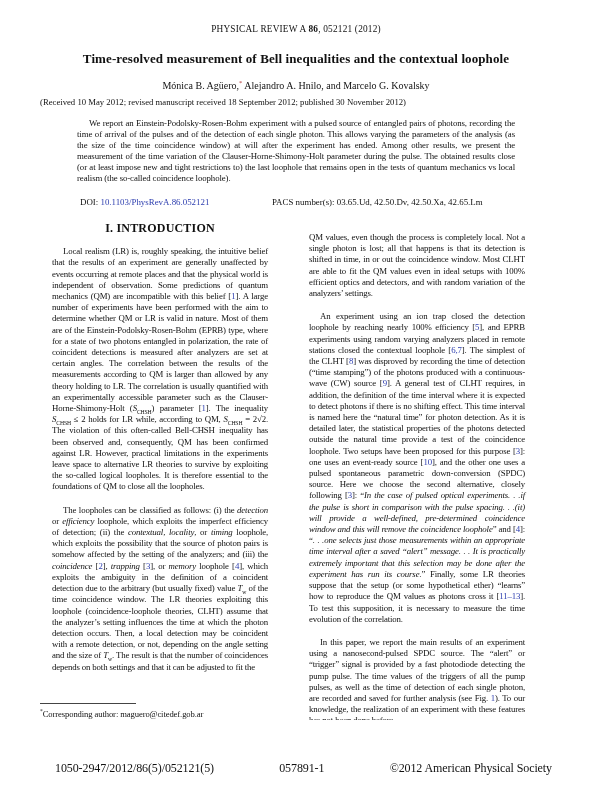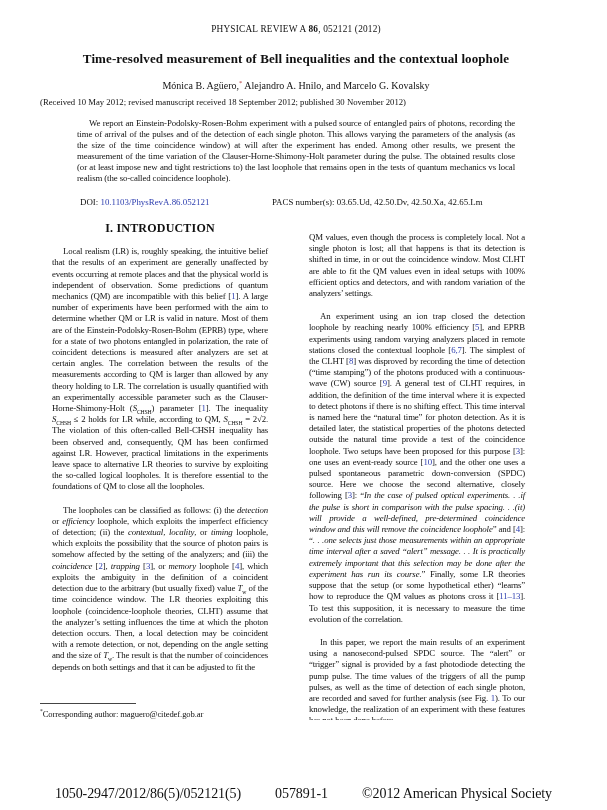--- a/index.html
+++ b/index.html
@@ -42,22 +42,22 @@
   .col h2{
     text-align:center;font-size:12px;font-weight:bold;margin:3px 0 9px 0;
     letter-spacing:.2px;
   }
   .col p{margin:12px;}
   .col p.indent{text-indent:11px;}
   .footnote-block{position:absolute;bottom:0;left:0;right:0;}
   .footnote-rule{width:96px;border-top:1px solid #444;margin-bottom:5px;}
   .footnote{font-size:8.6px;letter-spacing:-0.1px;text-align:left;}
   .page-footer{
-    position:absolute;left:55px;right:55px;bottom:8px;
-    display:flex;justify-content:space-between;font-size:14px;letter-spacing:-0.1px;text-align:center;
+    position:absolute;left:55px;right:55px;bottom:34px;
+    display:flex;justify-content:space-between;font-size:12px;letter-spacing:-0.1px;text-align:center;
   }
 </style>
 </head>
 <body>
 
 <div class="page">
 
   <div class="journal-line"><span>PHYSICAL REVIEW A </span><span class="b">86</span><span>, 052121 (2012)</span></div>
 
   <h1 class="title">Time-resolved measurement of Bell inequalities and the contextual loophole</h1>

